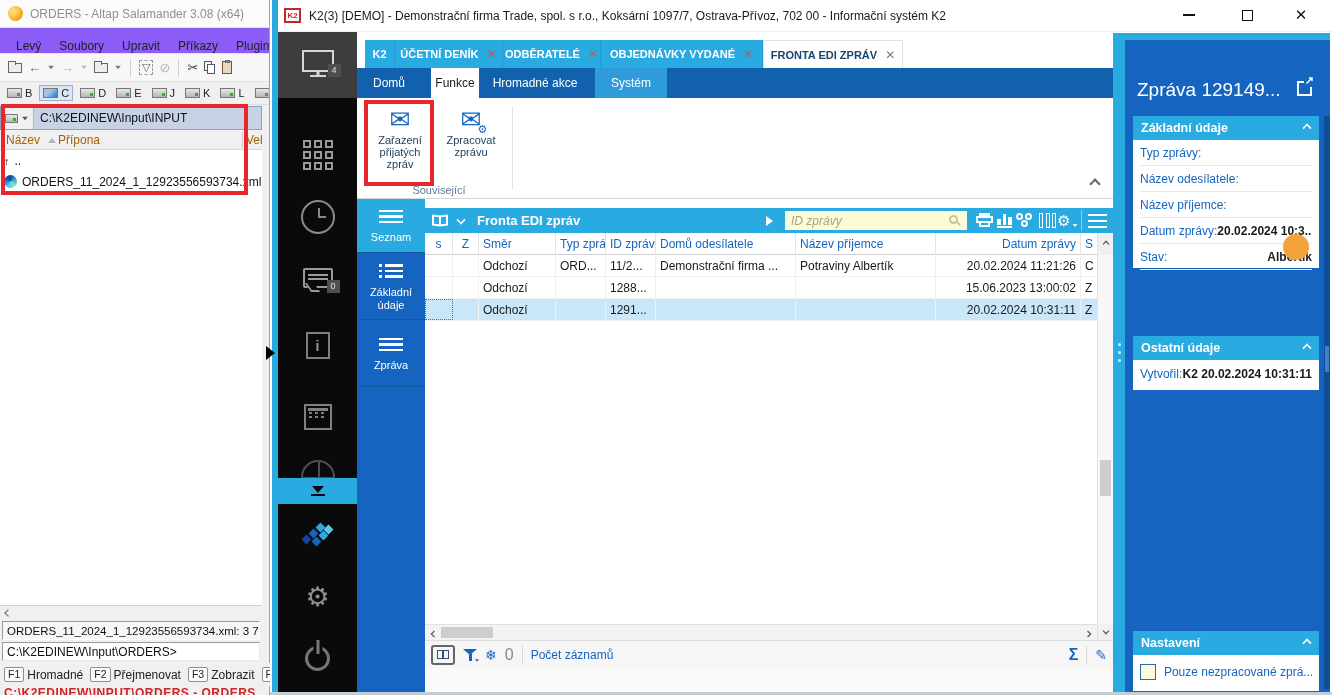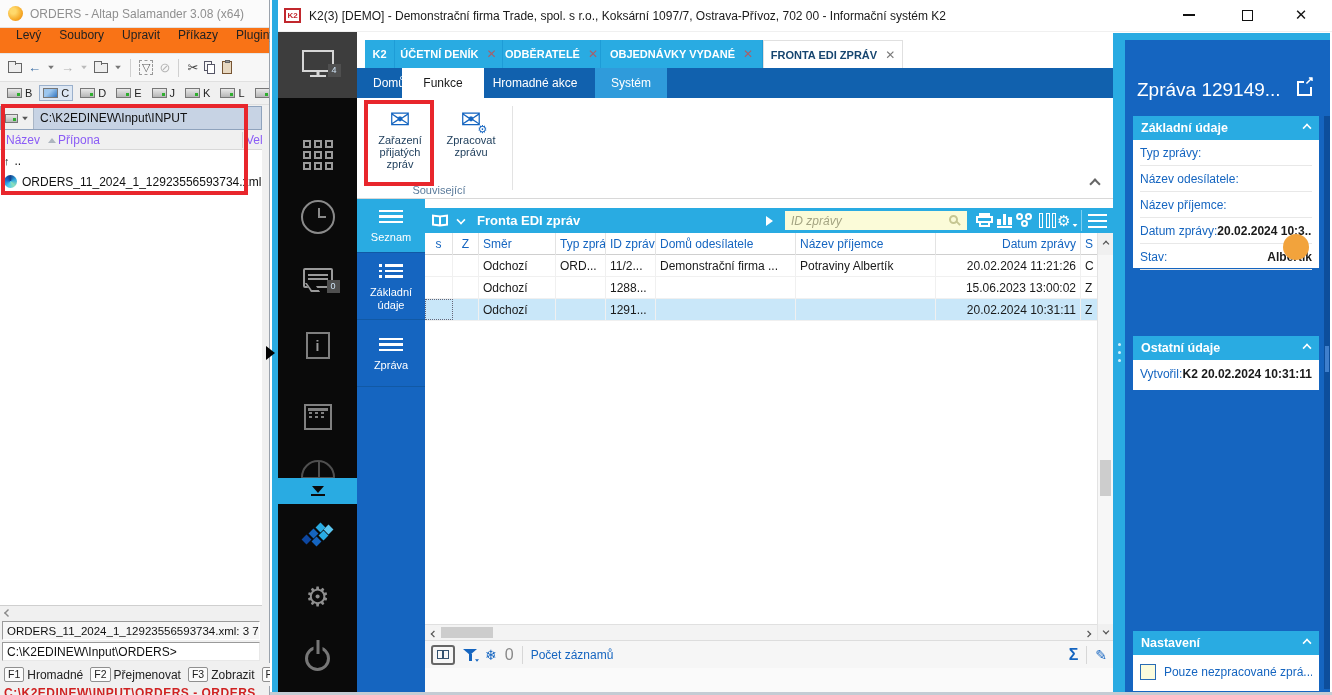--- a/index.html
+++ b/index.html
@@ -10,35 +10,35 @@
 .chev{display:inline-block;width:8px;height:8px;border-right:2px solid currentColor;border-bottom:2px solid currentColor}
 .chev.up{transform:rotate(-135deg)}
 .chev.down{transform:rotate(45deg)}
 .chev.left{transform:rotate(135deg)}
 .chev.right{transform:rotate(-45deg)}
 .caret{display:inline-block;width:0;height:0;border-left:4px solid transparent;border-right:4px solid transparent;border-top:5px solid currentColor}
 
 #sal{position:absolute;left:0;top:0;width:270px;height:695px;background:#f0f0f0;border-right:1px solid #9aa2ac}
 #sal .titlebar{position:absolute;left:0;top:0;width:100%;height:28px;background:#fbfbfb;border-bottom:1px solid #e2e2e2;display:flex;align-items:center;padding-left:8px;color:#8f8f8f;font-size:12px;gap:7px}
 .sal-logo{width:15px;height:15px;border-radius:50%;background:radial-gradient(circle at 35% 35%,#ffd96b 20%,#f5a623 65%,#d97b12)}
-#sal .menubar{position:absolute;left:0;top:28px;width:100%;height:26px;background:#f97316;display:flex;align-items:flex-start;gap:18px;padding-left:16px;font-size:12px;color:#222;border-bottom:1px solid #e6e6e6}
+#sal .menubar{position:absolute;left:0;top:28px;width:100%;height:26px;background:#8b5cf6;display:flex;align-items:flex-end;gap:18px;padding-left:16px;font-size:12px;color:#222;border-bottom:1px solid #e6e6e6}
 #sal .toolbar{position:absolute;left:0;top:54px;width:100%;height:28px;background:#f7f7f7;border-bottom:1px solid #e0e0e0;display:flex;align-items:center;gap:6px;padding-left:8px;color:#444}
 .tsep{width:1px;height:18px;background:#d0d0d0;margin:0 2px}
 .mini-folder{width:14px;height:10px;border:1px solid #666;background:#eee;position:relative}
 .mini-folder:before{content:"";position:absolute;left:-1px;top:-3px;width:6px;height:3px;border:1px solid #666;border-bottom:none;background:#eee}
 .arrow-glyph{font-size:13px;line-height:1}
 #sal .drivebar{position:absolute;left:0;top:82px;width:100%;height:23px;background:#f0f0f0;display:flex;align-items:center;gap:4px;padding-left:4px;font-size:11px;color:#222;border-bottom:1px solid #e0e0e0;overflow:hidden}
 .drive{display:flex;align-items:center;gap:3px;padding:1px 3px}
 .drive.active{border:1px solid #9ab0cc;background:#dde7f3}
 .drive-ic{width:15px;height:10px;border:1px solid #777;background:linear-gradient(#e8e8e8,#b6b6b6);position:relative}
 .drive-ic s{position:absolute;right:1px;bottom:1px;width:3px;height:3px;background:#2fae2f}
 .drive-ic.blue{background:linear-gradient(135deg,#9cc6ee 40%,#2f74c0)}
 #sal .pathbar{position:absolute;left:0;top:106px;width:262px;height:24px;background:#c7d3e4;border:1px solid #8fa3bd;display:flex;align-items:center;font-size:12px;color:#111}
 .path-drive{display:flex;align-items:center;background:#f0f0f0;height:100%;padding:0 4px;gap:3px;border-right:1px solid #aab6c6}
-#sal .listhead{position:absolute;left:0;top:130px;width:262px;height:20px;background:#f0f0f0;border-bottom:1px solid #d8d8d8;font-size:12px;color:#8b5cf6;overflow:hidden}
+#sal .listhead{position:absolute;left:0;top:130px;width:262px;height:20px;background:#f0f0f0;border-bottom:1px solid #d8d8d8;font-size:12px;color:#a16207;overflow:hidden}
 .sort-tri{display:inline-block;width:0;height:0;border-left:4px solid transparent;border-right:4px solid transparent;border-bottom:5px solid #aeb6bf;margin-left:4px}
 #sal .filepane{position:absolute;left:0;top:150px;width:262px;height:455px;background:#fff}
 .frow{display:flex;align-items:center;height:21px;padding-left:4px;font-size:12px;color:#111;gap:5px;white-space:nowrap}
 .edge-ic{width:13px;height:13px;border-radius:50%;background:conic-gradient(from 210deg,#49c9f2,#1b70cf,#123e8a,#2fa8e0,#8fe0b9,#49c9f2)}
 #sal .hscrollstrip{position:absolute;left:0;top:605px;width:262px;height:15px;background:#f0f0f0;border-top:1px solid #cfcfcf;display:flex;align-items:center;padding-left:4px;color:#707070}
 #sal .statusline{position:absolute;left:2px;top:621px;width:258px;height:19px;background:#f6f6f6;border:1px solid;border-color:#9a9a9a #fff #fff #9a9a9a;font-size:11.5px;color:#111;display:flex;align-items:center;padding-left:4px;white-space:nowrap;overflow:hidden}
 #sal .cmdline{position:absolute;left:2px;top:642px;width:258px;height:19px;background:#fff;border:1px solid;border-color:#9a9a9a #e8e8e8 #e8e8e8 #9a9a9a;font-size:12px;color:#111;display:flex;align-items:center;padding-left:4px;white-space:nowrap;overflow:hidden}
 #sal .fkeys{position:absolute;left:0;top:663px;width:270px;height:23px;background:#f0f0f0;display:flex;align-items:center;gap:7px;padding-left:4px;font-size:12px;color:#222;white-space:nowrap;overflow:hidden}
 .fk{display:flex;align-items:center;gap:3px}
 .fk b{font-weight:400;font-size:10.5px;border:1px solid #8f8f8f;background:#fbfbfb;padding:0 3px;border-radius:2px;line-height:13px}
@@ -397,21 +397,21 @@
         </div>
       <div class="dtab active" style="left:406px;width:140px">
           <span>FRONTA EDI ZPRÁV</span>
           <span class="x">✕</span>
         </div>
 
       <div id="ribbonband">
         <div class="rtab" style="left:8px;width:48px">
             <span>Domů</span>
           </div>
-        <div class="rtab active" style="left:45px;width:82px">
+        <div class="rtab active" style="left:74px;width:48px">
             <span>Funkce</span>
           </div>
         <div class="rtab" style="left:126px;width:104px">
             <span>Hromadné akce</span>
           </div>
         <div class="rtab sys" style="left:238px;width:72px">
             <span>Systém</span>
           </div>
       </div>
 

